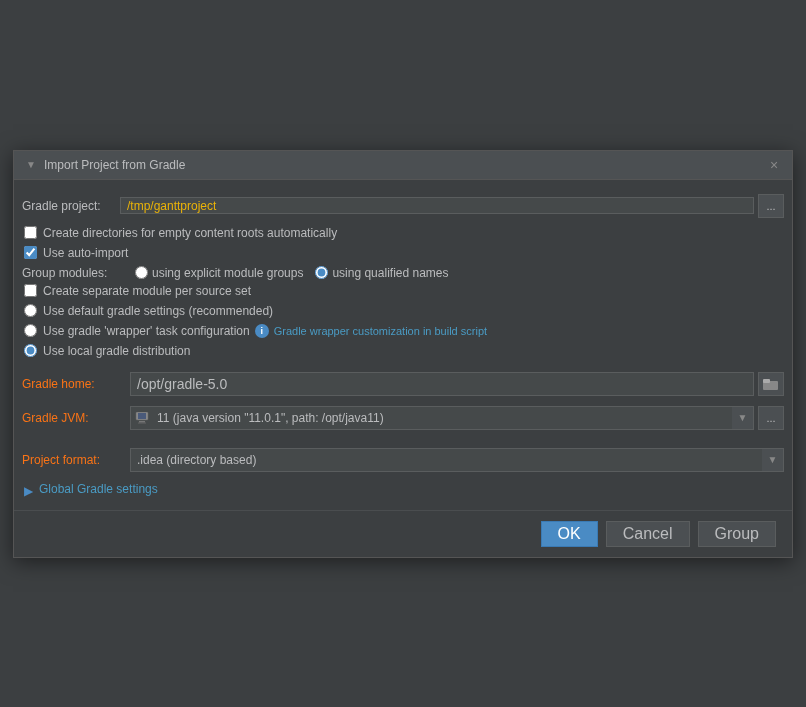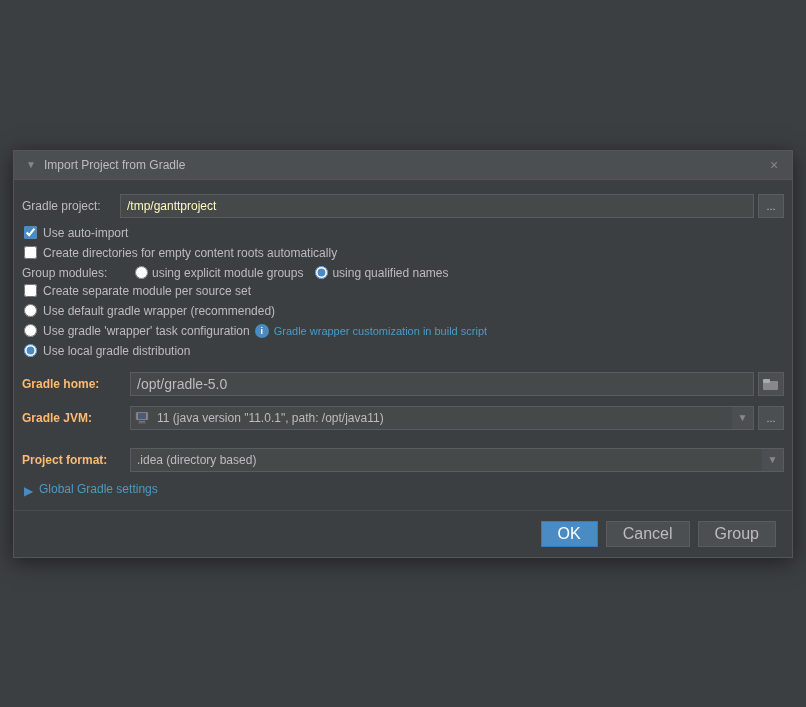--- a/index.html
+++ b/index.html
@@ -71,24 +71,24 @@
     .form-label {
       white-space: nowrap;
       margin-right: 8px;
       color: #bbbcbe;
       min-width: 90px;
     }
     .text-input {
       flex: 1;
       background: #45494a;
       border: 1px solid #5a5d5e;
-      color: #fef9c3;
+      color: #eab308;
       padding: 3px 6px;
       font-size: 12px;
-      height: 24px;
+      height: 17px;
       outline: none;
     }
     .browse-btn {
       width: 26px;
       height: 24px;
       background: #4b4f52;
       border: 1px solid #5a5d5e;
       color: #bbbcbe;
       font-size: 11px;
       cursor: pointer;
@@ -154,24 +154,23 @@
       color: #4a9bc4;
       font-size: 11px;
     }
     .field-row {
       display: flex;
       align-items: center;
       margin-bottom: 10px;
     }
     .field-label {
       min-width: 100px;
-      color: #fdba74;
+      color: #f97316;
       margin-right: 8px;
       white-space: nowrap;
-      font-weight: bold;
     }
     .path-input {
       flex: 1;
       background: #45494a;
       border: 1px solid #5a5d5e;
       color: #bbbcbe;
       padding: 3px 6px;
       font-size: 14px;
       height: 24px;
       outline: none;
@@ -319,27 +318,27 @@
 
   <div class="content">
 
     <div class="form-row">
       <span class="form-label">Gradle project:</span>
       <input type="text" class="text-input" value="/tmp/ganttproject" style="">
       <button class="browse-btn">...</button>
     </div>
 
     <div class="checkbox-row">
+      <input type="checkbox" id="chk-create-dirs" style="">
+      <label for="chk-create-dirs">Create directories for empty content roots automatically</label>
+    </div>
+
+    <div class="checkbox-row">
       <input type="checkbox" id="chk-auto-import" checked="" style="">
       <label for="chk-auto-import">Use auto-import</label>
-    </div>
-
-    <div class="checkbox-row">
-      <input type="checkbox" id="chk-create-dirs" style="">
-      <label for="chk-create-dirs">Create directories for empty content roots automatically</label>
     </div>
 
     <div class="radio-group-row">
       <span class="radio-group-label">Group modules:</span>
       <div class="radio-option">
         <input type="radio" id="radio-explicit" name="group-modules" style="">
         <label for="radio-explicit">using explicit module groups</label>
       </div>
       <div class="radio-option">
         <input type="radio" id="radio-qualified" name="group-modules" checked="" style="">
@@ -347,21 +346,21 @@
       </div>
     </div>
 
     <div class="checkbox-row">
       <input type="checkbox" id="chk-separate-module" style="">
       <label for="chk-separate-module">Create separate module per source set</label>
     </div>
 
     <div class="radio-row">
       <input type="radio" id="radio-default-wrapper" name="gradle-dist" style="">
-      <label for="radio-default-wrapper">Use default gradle wrapper (recommended)</label>
+      <label for="radio-default-wrapper">Use default gradle settings (recommended)</label>
     </div>
 
     <div class="radio-row">
       <input type="radio" id="radio-wrapper-task" name="gradle-dist" style="">
       <label for="radio-wrapper-task">Use gradle 'wrapper' task configuration</label>
       <span class="info-icon">i</span>
       <span class="link-text">Gradle wrapper customization in build script</span>
     </div>
 
     <div class="radio-row">

